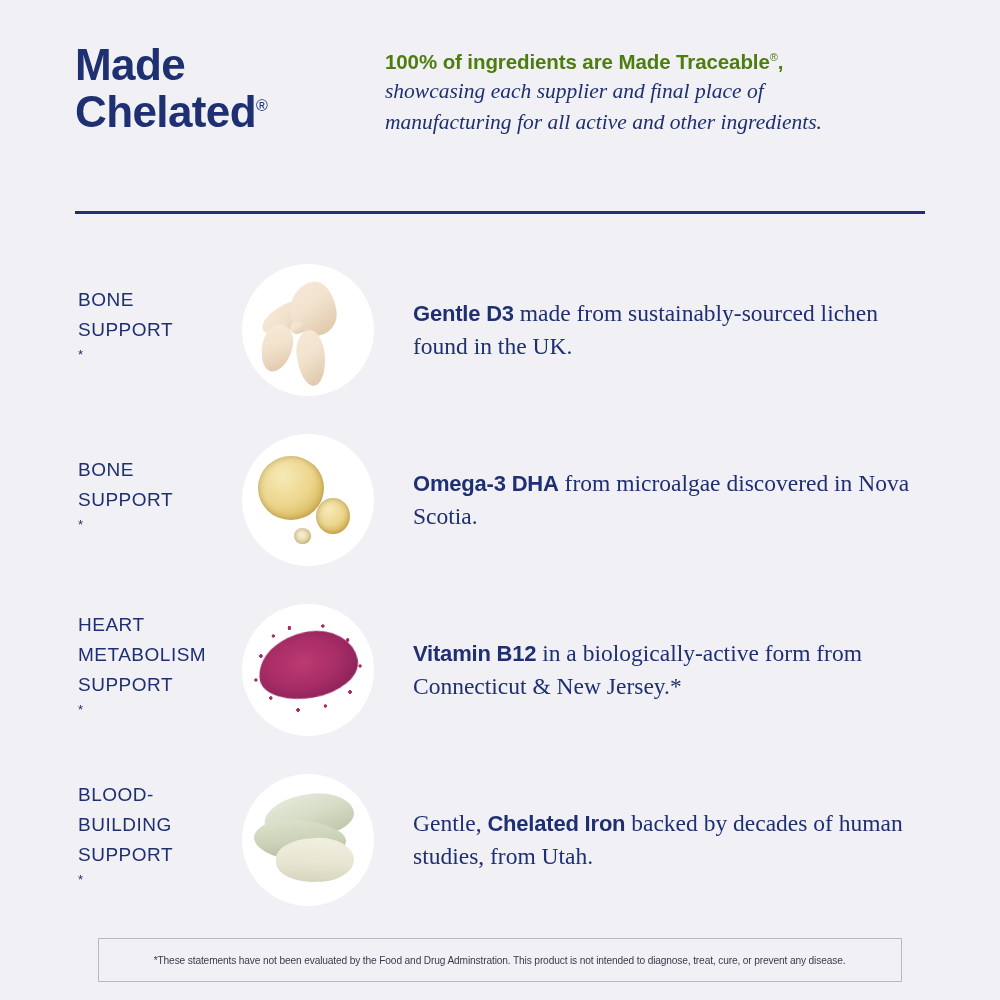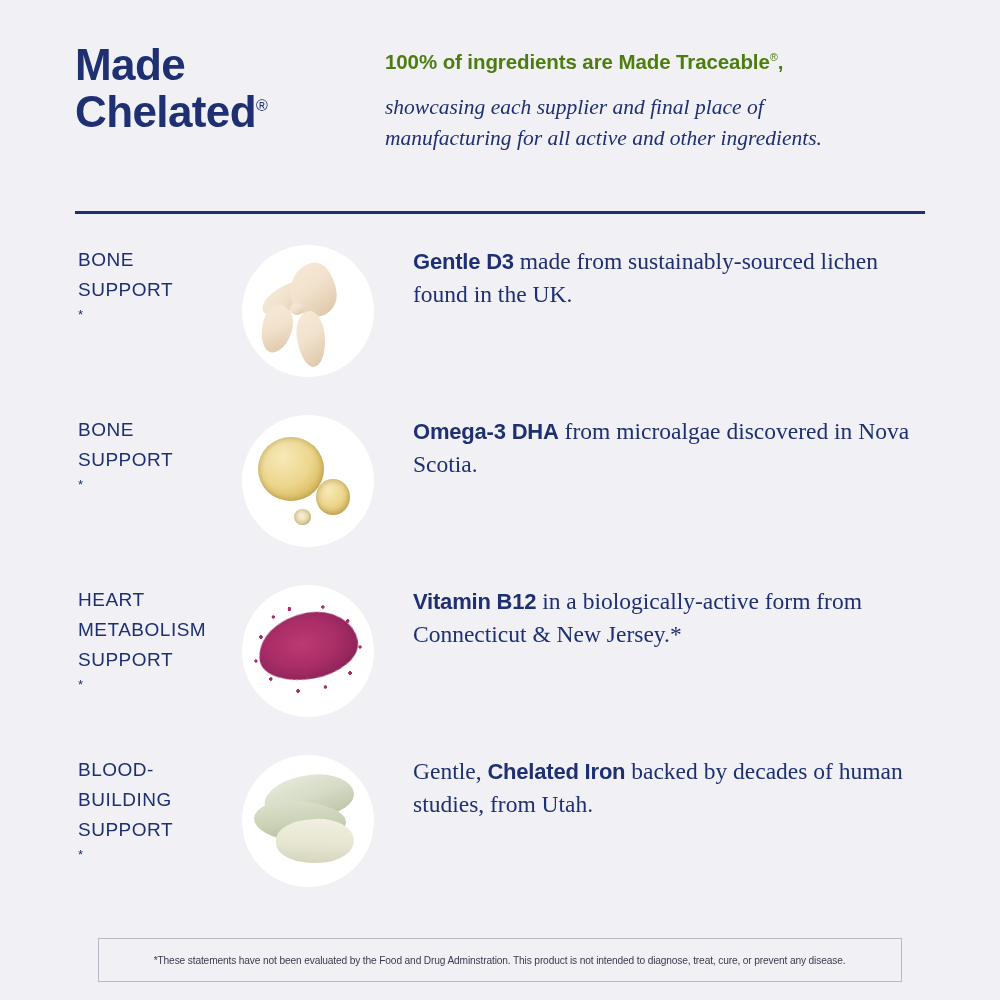--- a/index.html
+++ b/index.html
@@ -69,21 +69,21 @@
     font-size: 11px;
     vertical-align: super;
     font-weight: normal;
   }
   .intro-sub {
     font-family: "Liberation Serif", serif;
     font-style: italic;
     font-size: 21.5px;
     line-height: 1.42;
     color: #1e2f72;
-    margin-top: 17px;
+    margin-top: 1px;
   }
   .intro-sub span { display: block; white-space: nowrap; }
 
   
   .divider {
     position: absolute;
     top: 211px;
     left: 75px;
     width: 850px;
     height: 3px;
@@ -95,21 +95,21 @@
     position: absolute;
     top: 245px;
     left: 0;
     width: 1000px;
   }
 
   .row {
     position: relative;
     height: 170px;
     display: flex;
-    align-items: flex-start;
+    align-items: center;
   }
 
   .row-label {
     width: 210px;
     flex: none;
     padding-left: 78px;
     font-family: "Liberation Sans", sans-serif;
     font-size: 19px;
     line-height: 1.58;
     letter-spacing: 0.5px;

